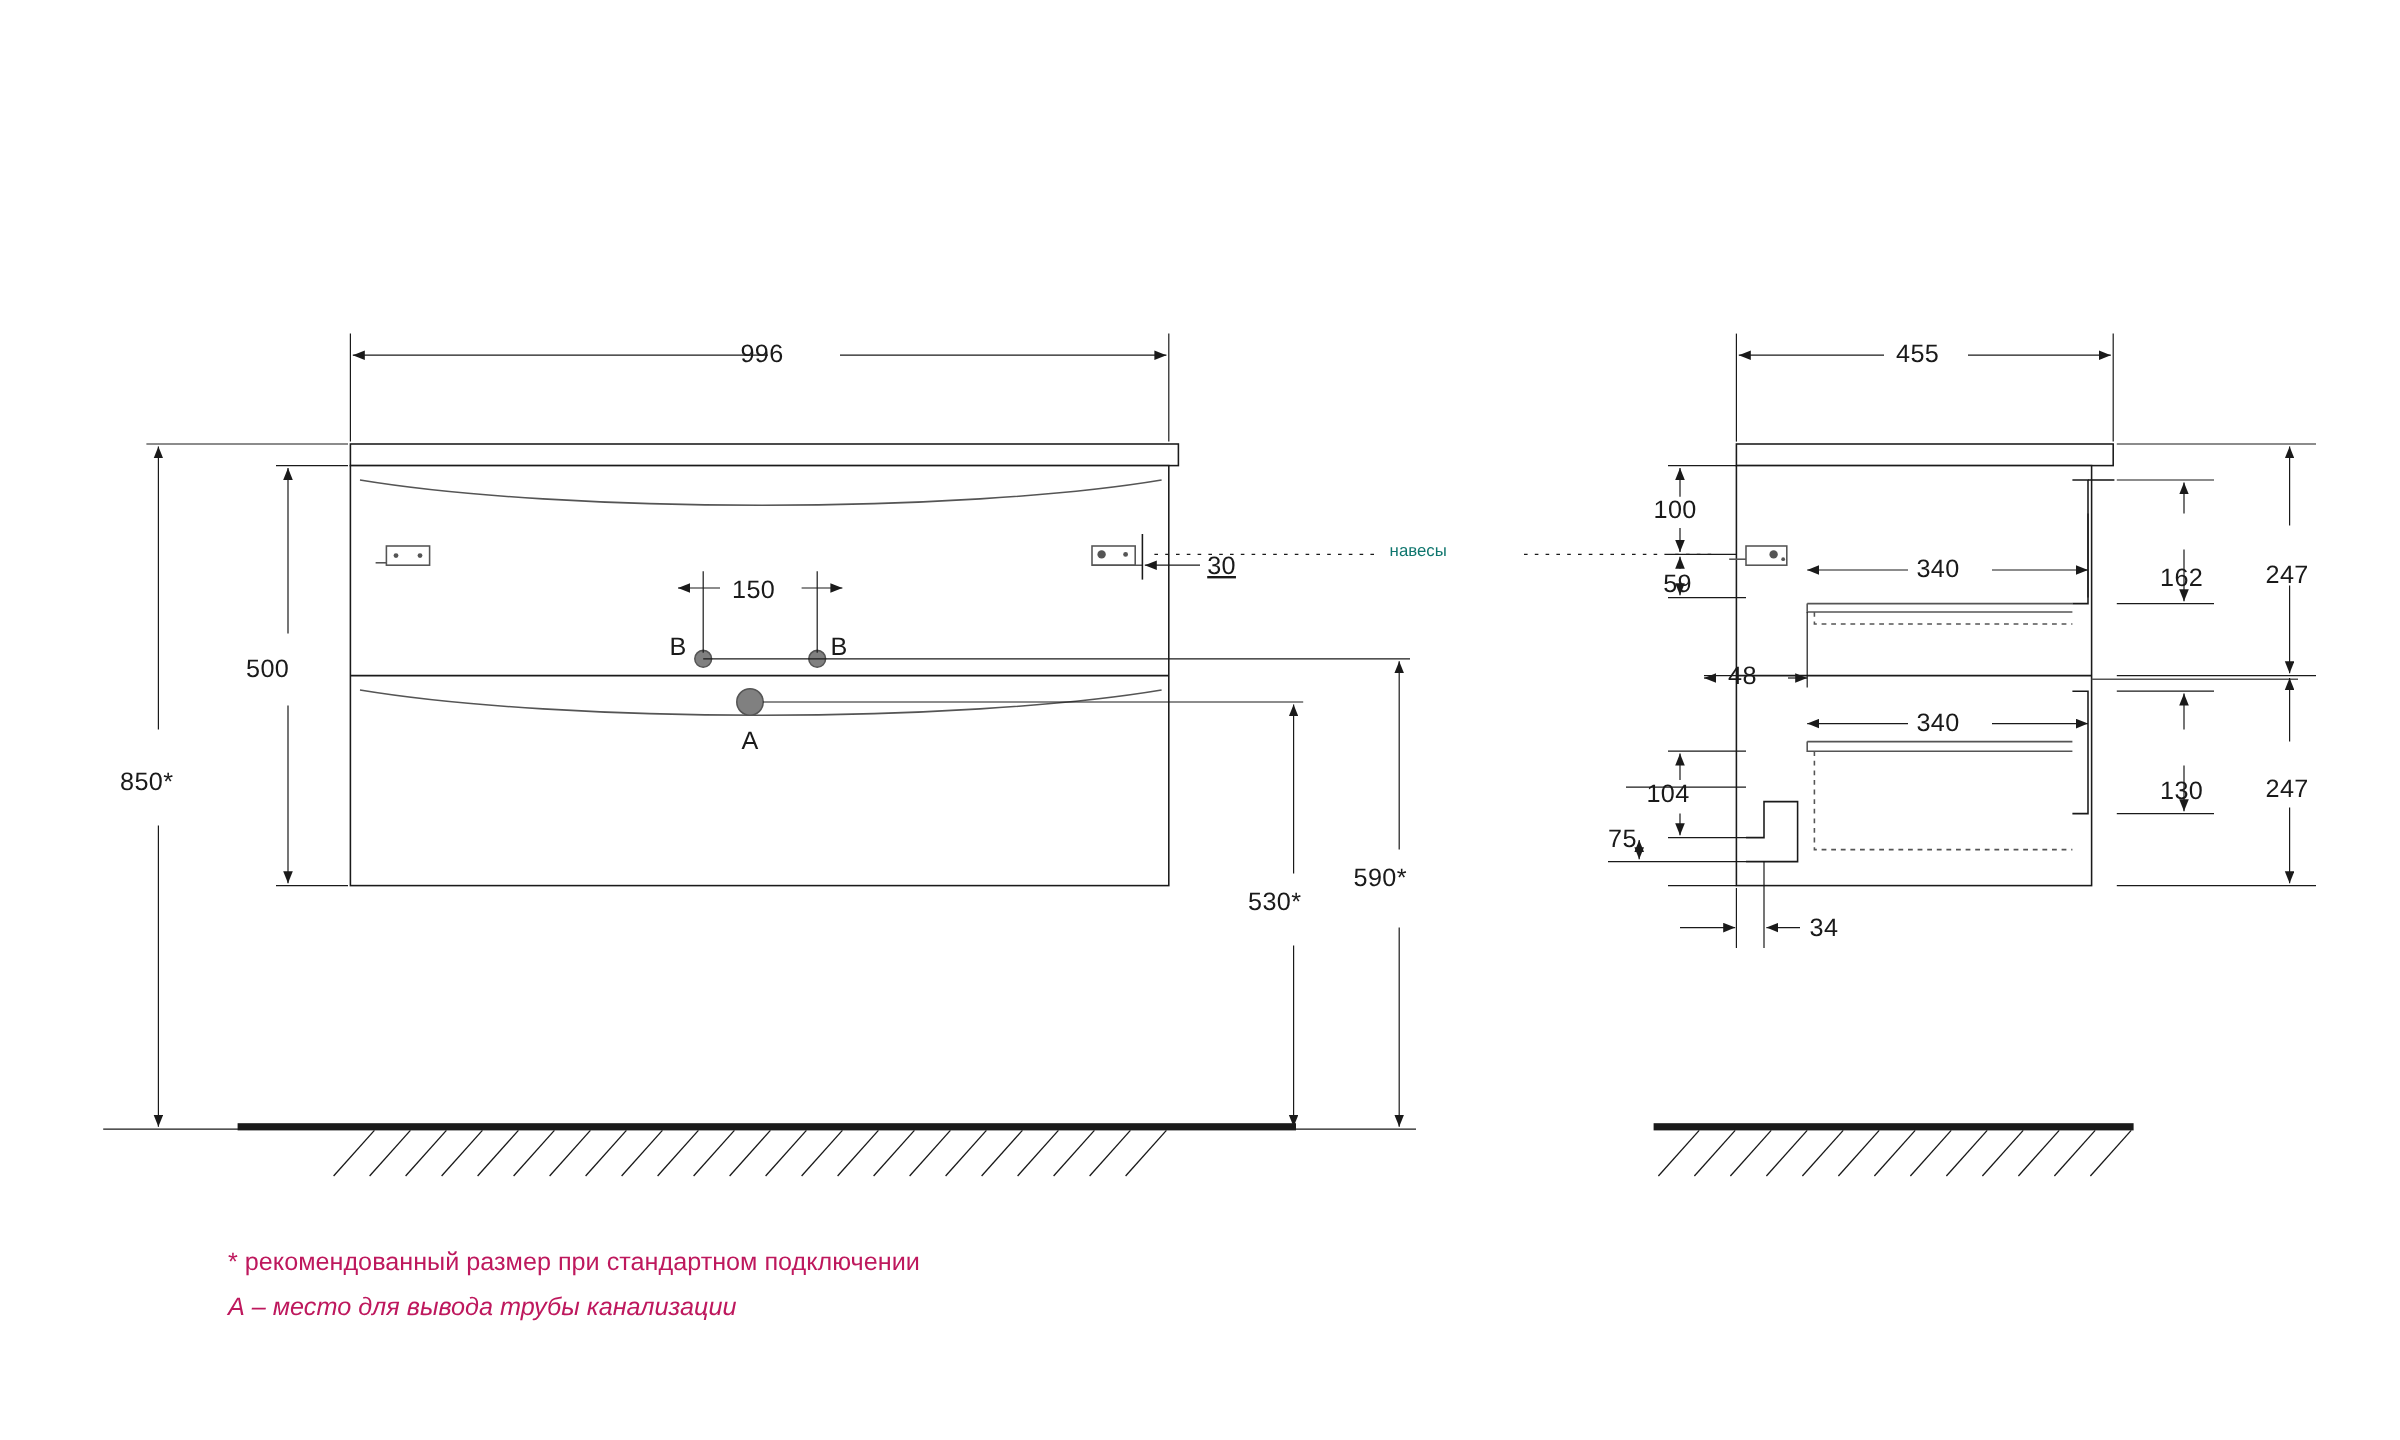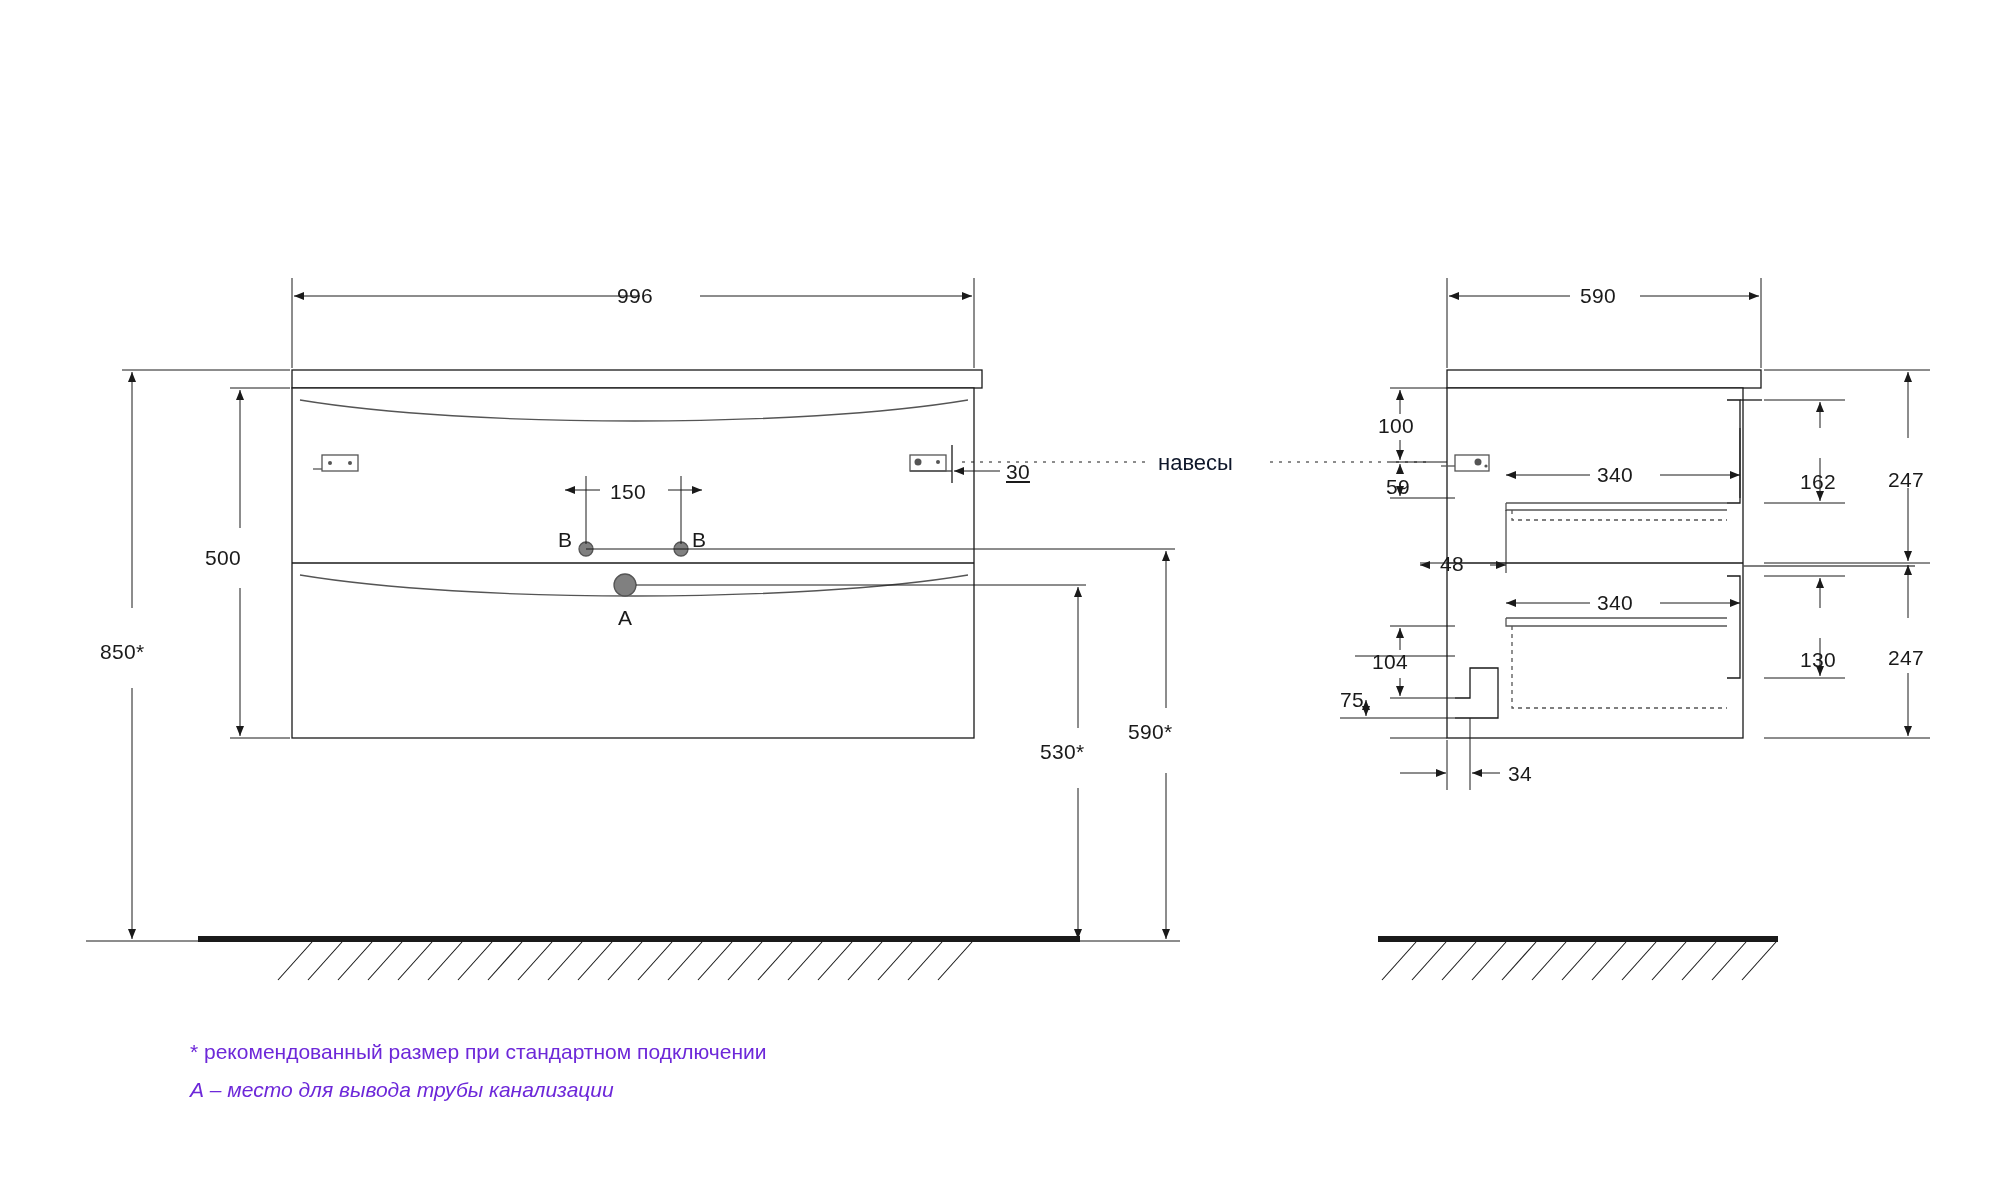--- a/index.html
+++ b/index.html
@@ -39,28 +39,28 @@
     position: absolute;
     font-family: "Liberation Sans", sans-serif;
     font-size: 21px;
     color: #1a1a1a;
     white-space: nowrap;
   }
   .legend {
     position: absolute;
     font-family: "Liberation Sans", sans-serif;
     font-size: 21px;
-    color: #6d28d9;
+    color: #be185d;
     white-space: nowrap;
   }
   .navesy {
     position: absolute;
     font-family: "Liberation Sans", sans-serif;
-    font-size: 22px;
-    color: #0f172a;
+    font-size: 14px;
+    color: #0f766e;
     white-space: nowrap;
   }
 </style>
 </head>
 <body>
 
 <div id="stage">
 
   <svg id="drawing" viewBox="0 0 2000 1200">
     <defs>
@@ -285,21 +285,21 @@
   <div class="dimtext" style="left:610px; top:452px;">150</div>
   <div class="dimtext" style="left:1040px; top:712px;">530*</div>
   <div class="dimtext" style="left:1128px; top:692px;">590*</div>
 
   <div class="marktext" style="left:558px; top:500px;">B</div>
   <div class="marktext" style="left:692px; top:500px;">B</div>
   <div class="marktext" style="left:618px; top:578px;">A</div>
 
   <div class="navesy" style="left:1158px; top:422px;">навесы</div>
 
-  <div class="dimtext" style="left:1580px; top:256px;">590</div>
+  <div class="dimtext" style="left:1580px; top:256px;">455</div>
   <div class="dimtext" style="left:1378px; top:386px;">100</div>
   <div class="dimtext" style="left:1386px; top:447px;">59</div>
   <div class="dimtext" style="left:1440px; top:524px;">48</div>
   <div class="dimtext" style="left:1597px; top:435px;">340</div>
   <div class="dimtext" style="left:1597px; top:563px;">340</div>
   <div class="dimtext" style="left:1800px; top:442px;">162</div>
   <div class="dimtext" style="left:1800px; top:620px;">130</div>
   <div class="dimtext" style="left:1888px; top:440px;">247</div>
   <div class="dimtext" style="left:1888px; top:618px;">247</div>
   <div class="dimtext" style="left:1372px; top:622px;">104</div>

